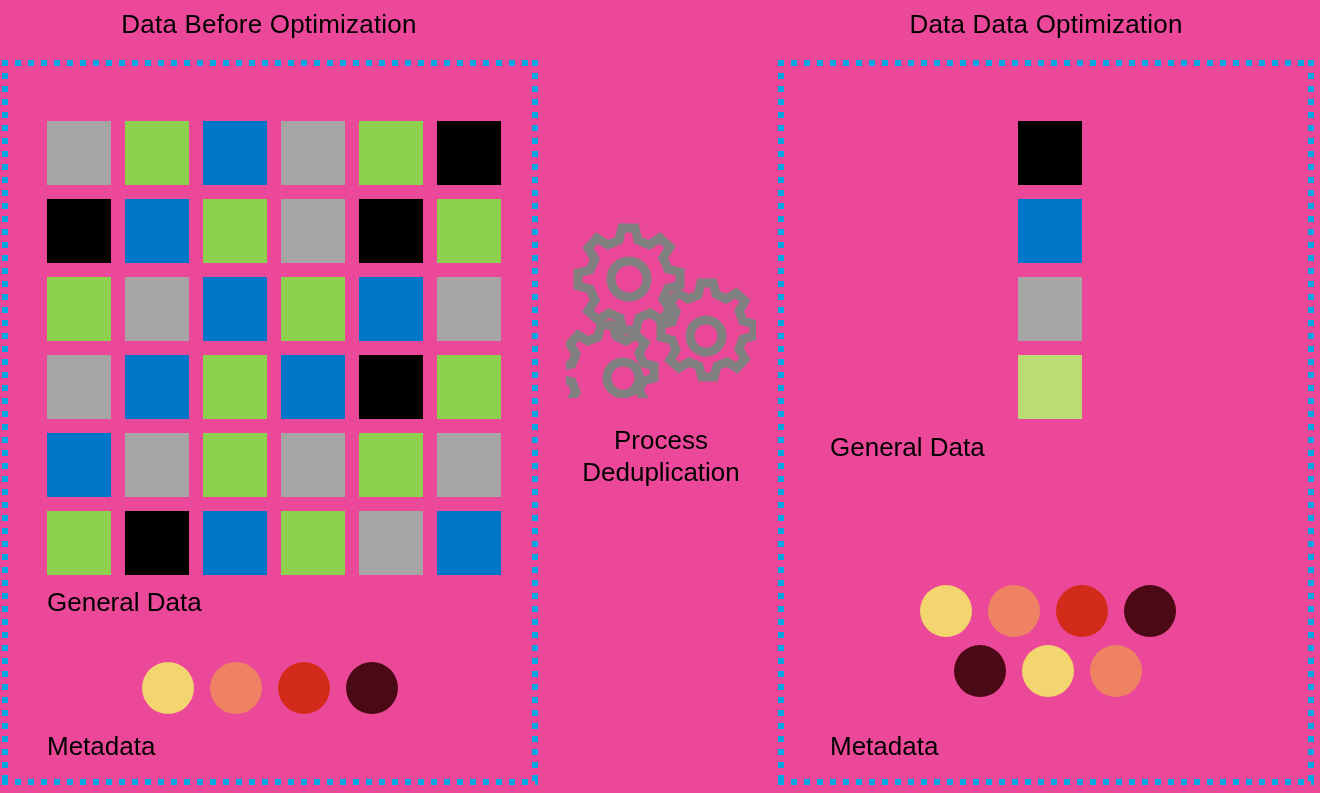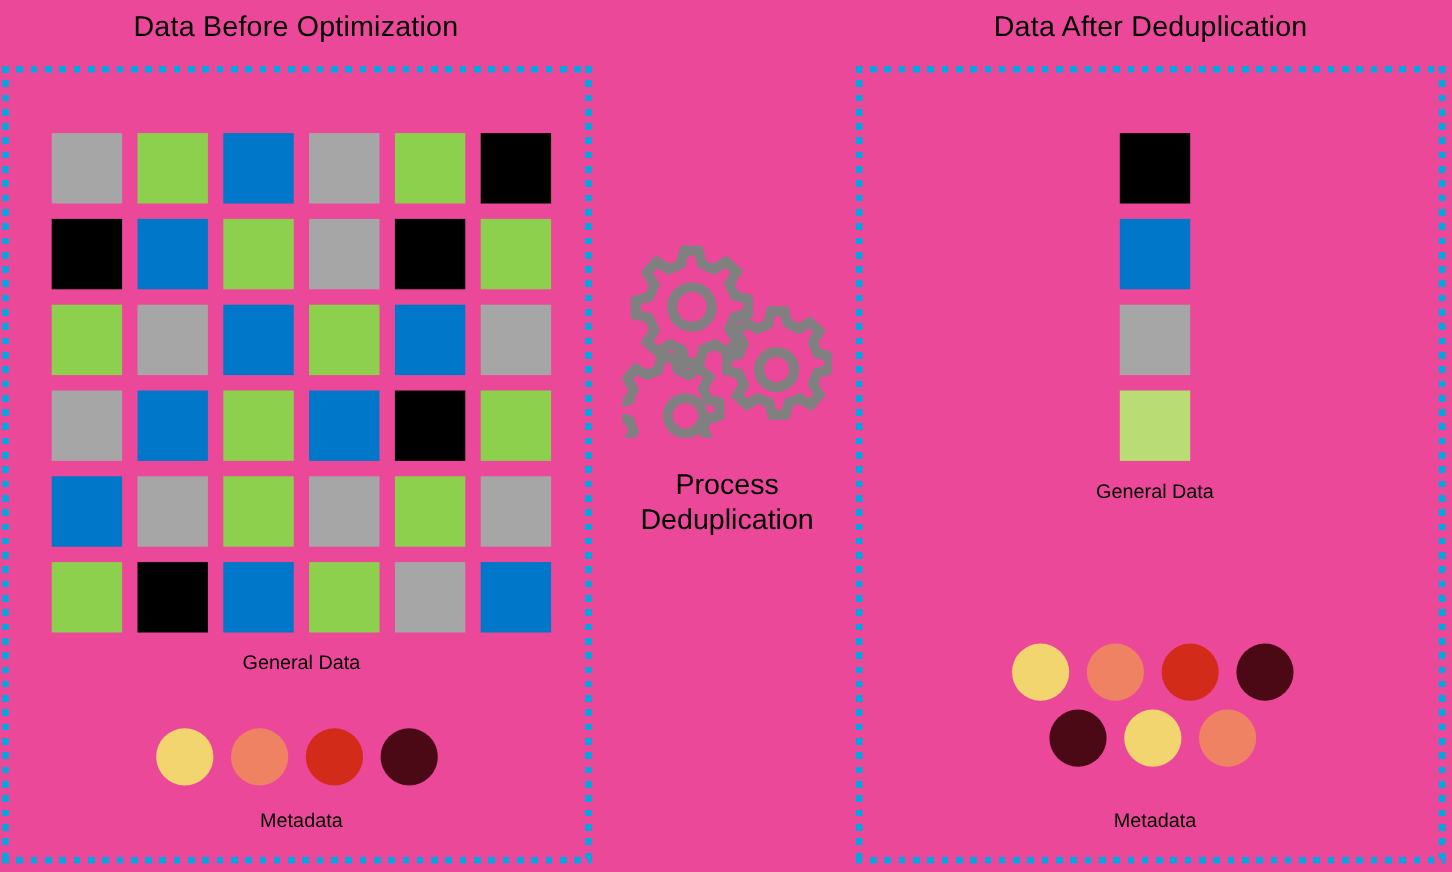--- a/index.html
+++ b/index.html
@@ -74,23 +74,22 @@
     display: grid;
     grid-template-columns: 64px;
     grid-template-rows: repeat(4, 64px);
     row-gap: 14px;
   }
   .cell { width: 64px; height: 64px; }
 
   
   .shape-label {
     position: absolute;
-    font-size: 18px;
+    font-size: 26px;
     line-height: 30px;
-    text-align: center;
     white-space: nowrap;
     color: #000000;
   }
   #label-general-before { left: 47px;  top: 587px; width: 454px; }
   #label-meta-before    { left: 47px;  top: 731px; width: 454px; }
   #label-general-after  { left: 830px; top: 432px; width: 440px; }
   #label-meta-after     { left: 830px; top: 731px; width: 440px; }
 
   
   .meta-row {
@@ -127,21 +126,21 @@
   }
   .dedup-line { display: block; }
 </style>
 </head>
 <body>
 
 <div id="canvas">
 
   <div class="panel-title" id="title-before">Data Before Optimization</div>
 
-  <div class="panel-title" id="title-after">Data After Deduplication</div>
+  <div class="panel-title" id="title-after">Data Data Optimization</div>
 
   <div class="panel" id="panel-before">
     <div class="panel-border"></div>
   </div>
 
   <div class="panel" id="panel-after">
     <div class="panel-border"></div>
   </div>
 
   <div class="grid-before" id="grid-before">

